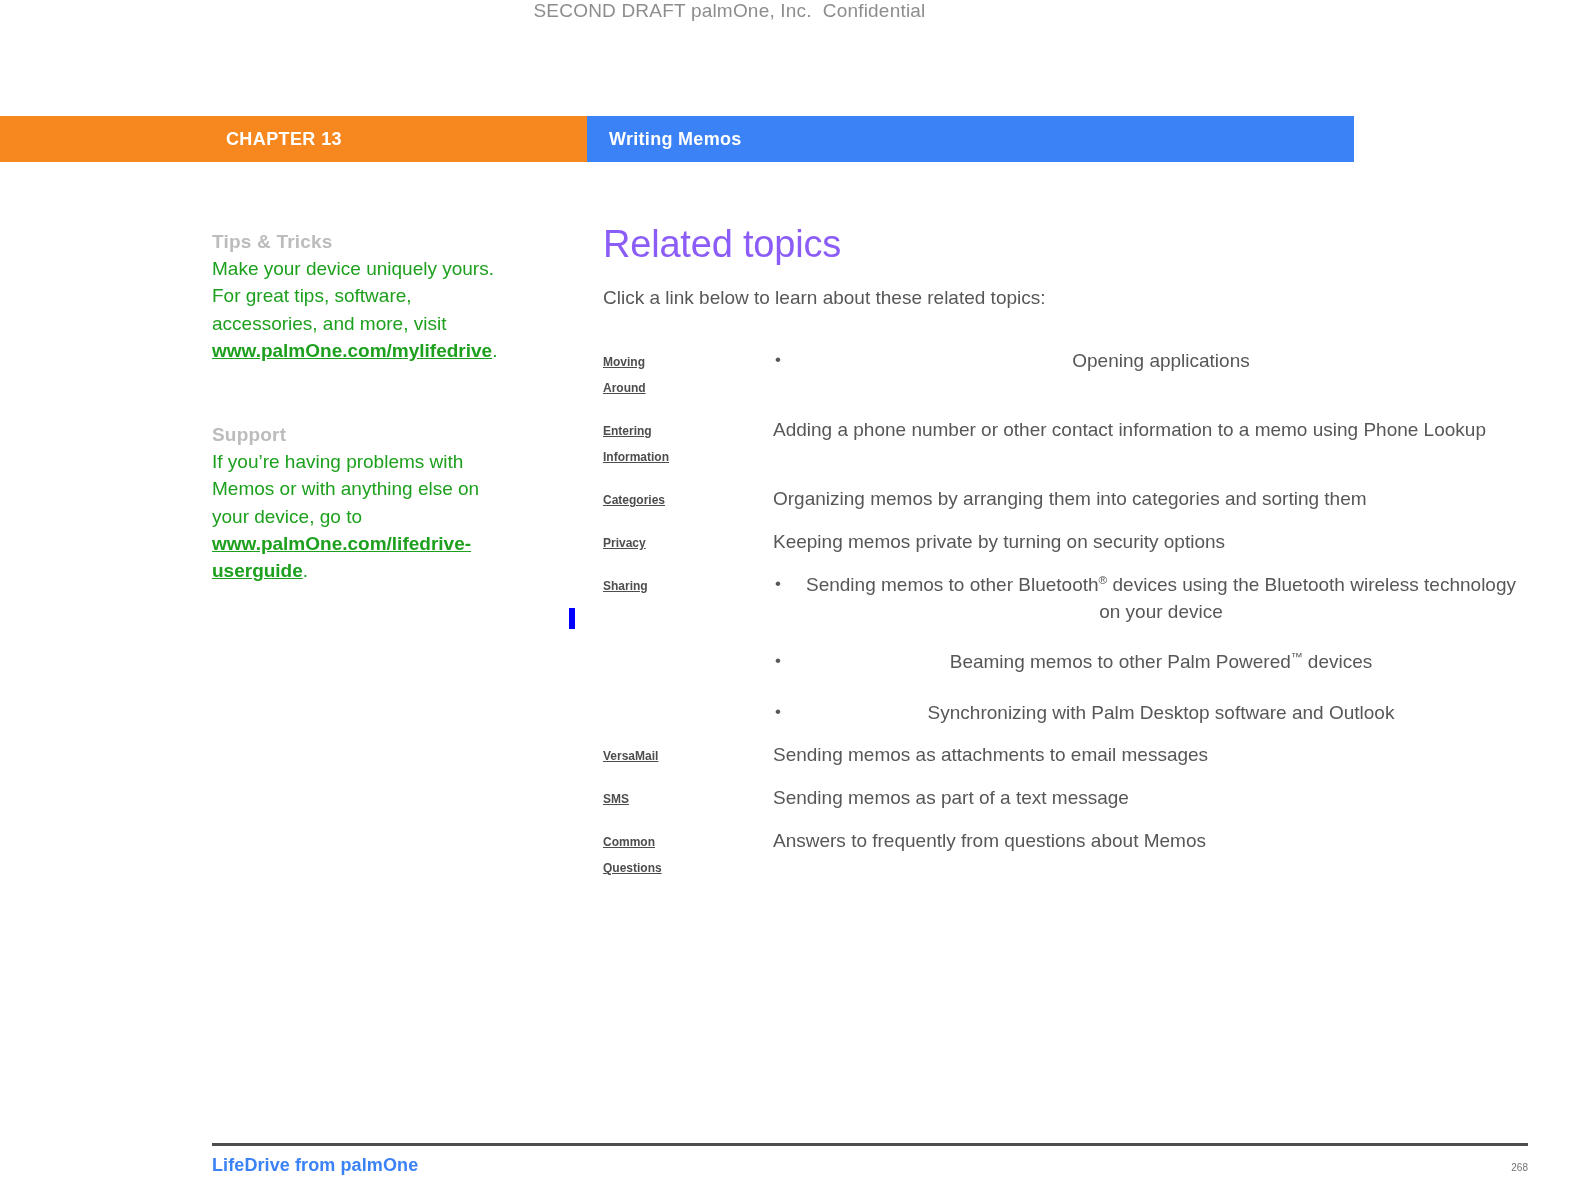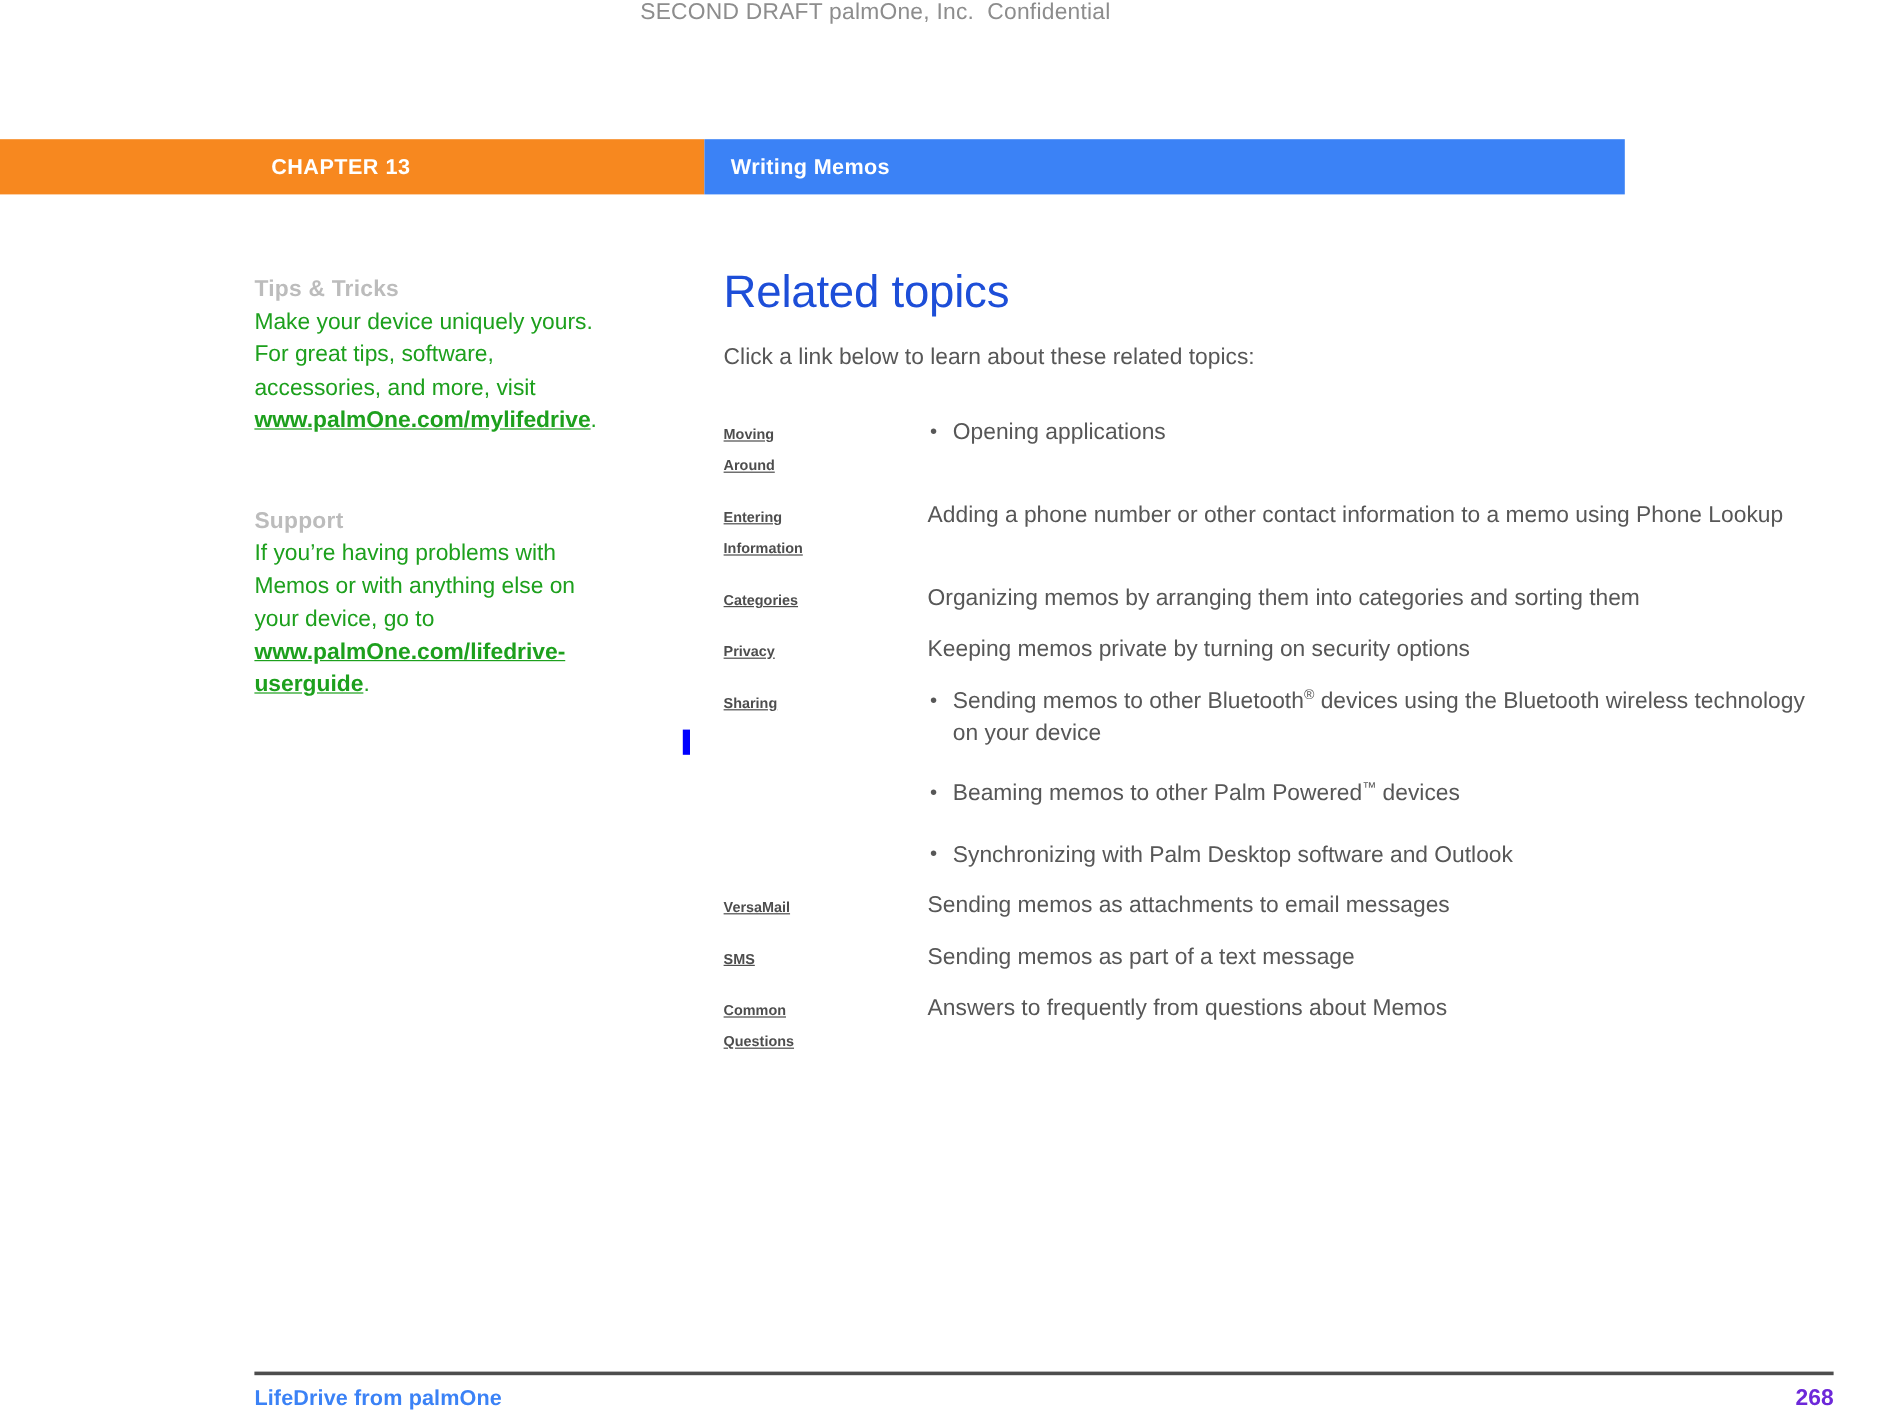--- a/index.html
+++ b/index.html
@@ -96,21 +96,21 @@
 
   
   .main {
     position: absolute;
     left: 603px;
     top: 222px;
     width: 920px;
   }
   .page-title {
     font-size: 38px;
-    color: #1d4ed8;
+    color: #8b5cf6;
     font-weight: normal;
     line-height: 44px;
     margin: 0 0 18px 0;
     letter-spacing: -0.2px;
   }
   .intro {
     font-size: 19px;
     color: #575757;
     line-height: 27px;
     margin: 0;
@@ -141,21 +141,21 @@
     display: block;
     width: fit-content;
     text-decoration: underline;
   }
   .topic-desc {
     flex: 1;
     font-size: 19px;
     color: #575757;
     line-height: 26.5px;
   }
-  .bullets { margin: 0; padding: 0; list-style: none; }
+  .bullets { margin: 0; padding: 0; list-style: none; text-align: center; }
   .bullets li {
     position: relative;
     padding-left: 21px;
     margin-bottom: 24px;
     line-height: 26.5px;
   }
   .bullets li:last-child { margin-bottom: 0; }
   .bullets li::before {
     content: "\2022";
     position: absolute;
@@ -198,23 +198,23 @@
     justify-content: space-between;
     align-items: baseline;
   }
   .footer-left {
     font-size: 18px;
     font-weight: bold;
     color: #3b82f6;
     letter-spacing: 0.1px;
   }
   .footer-right {
-    font-size: 19px;
-    font-weight: bold;
-    color: #6d28d9;
+    font-size: 10px;
+    font-weight: normal;
+    color: #737373;
   }
 </style>
 </head>
 <body>
 
 <div class="draft-header">SECOND DRAFT palmOne, Inc.  Confidential</div>
 
 <div class="banner">
   <div class="banner-chapter">
     <span>CHAPTER 13</span>

